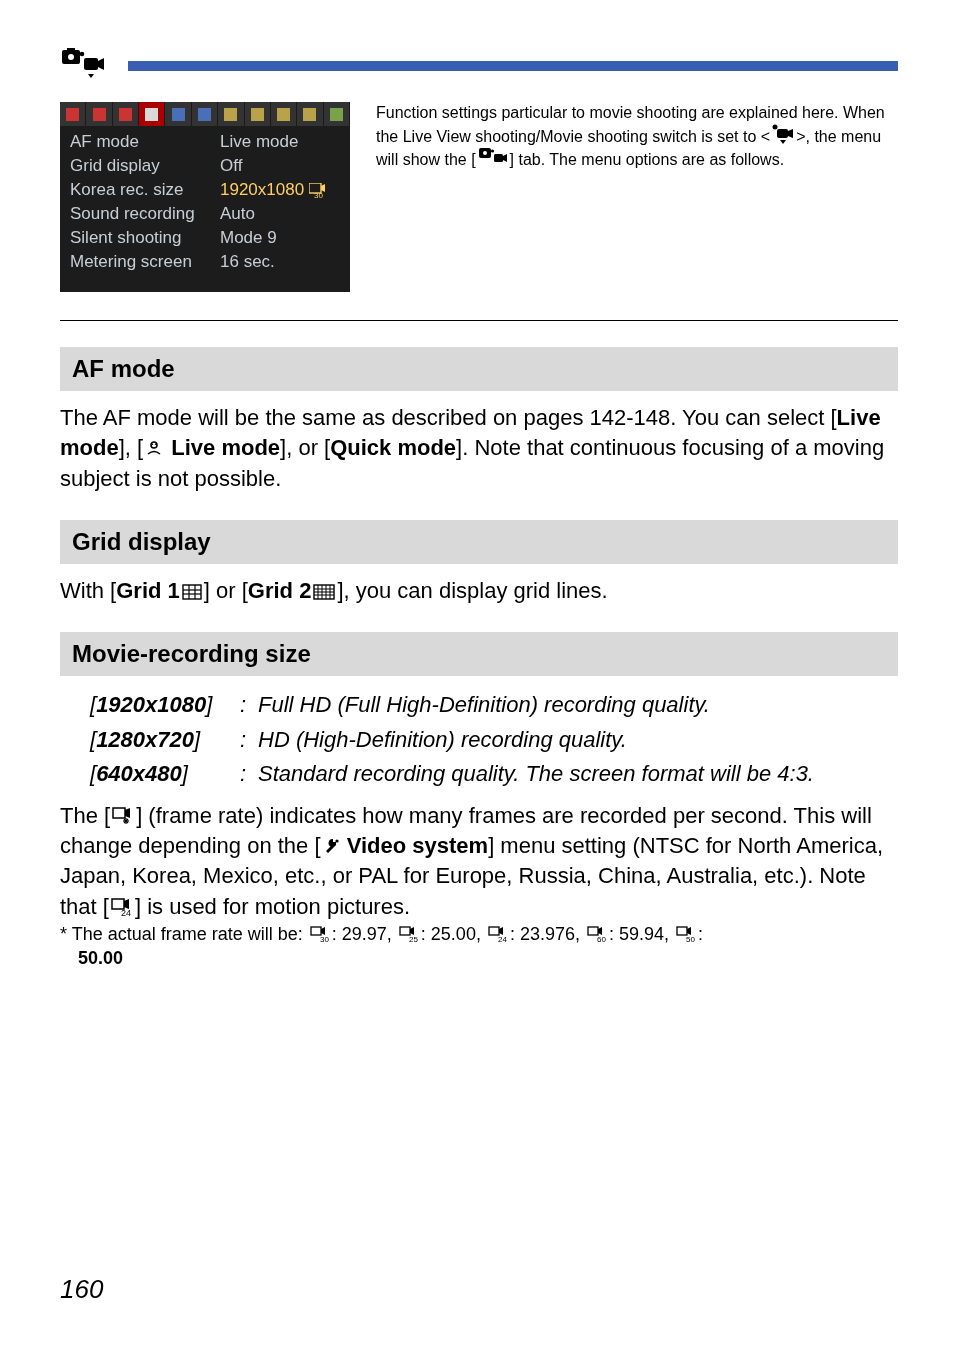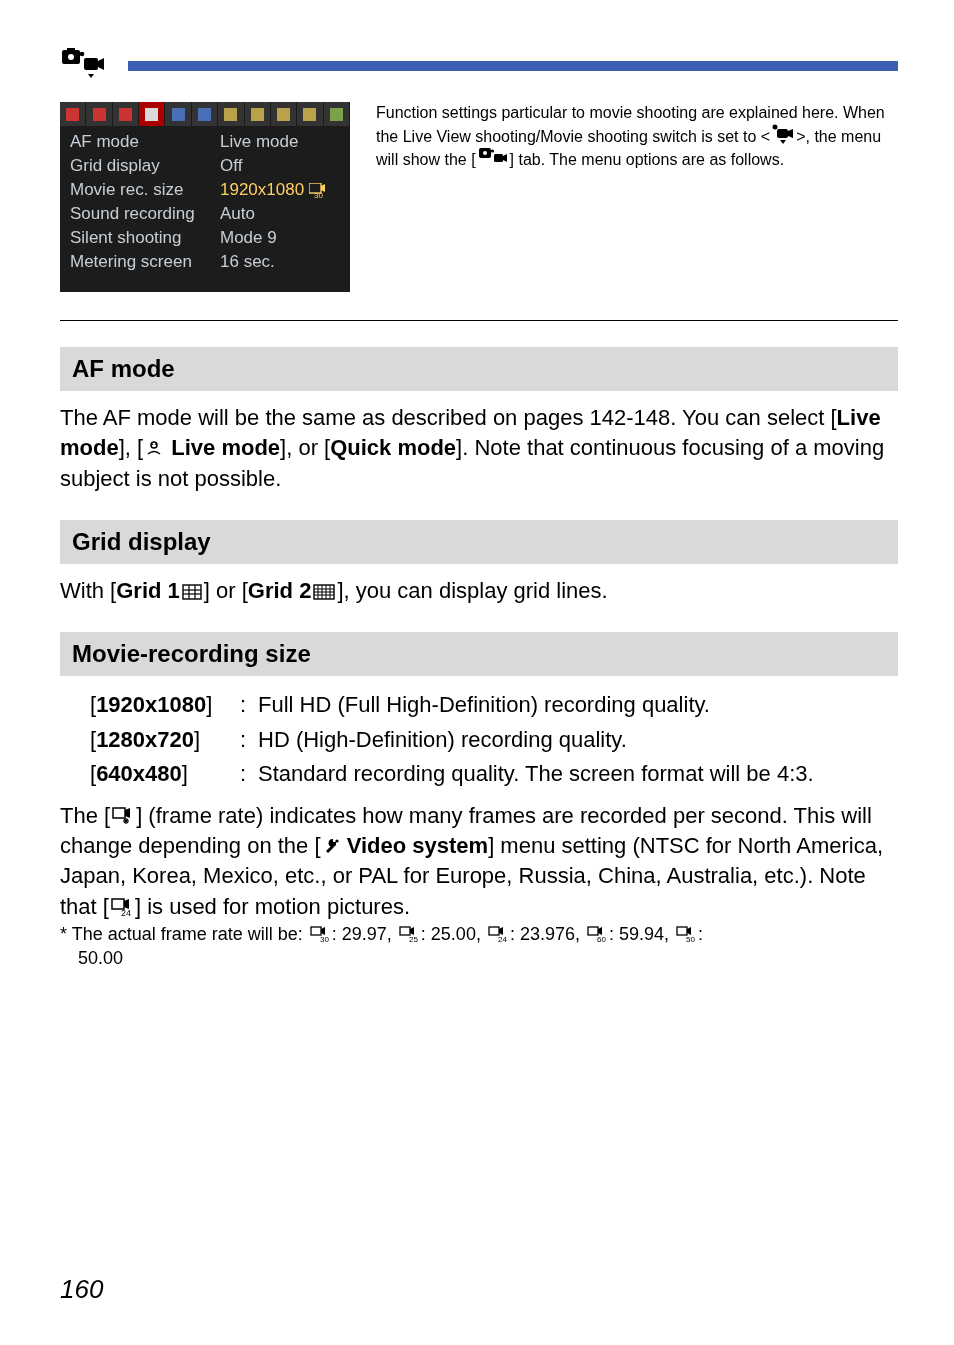--- a/index.html
+++ b/index.html
@@ -107,41 +107,42 @@
       margin-bottom: 12px;
       margin-top: 26px;
     }
     .sec-head:first-of-type { margin-top: 0; }
     .body-text {
       font-size: 22px;
       line-height: 1.38;
     }
     .reslist {
       margin: 10px 0 10px 30px;
+      font-style: italic;
     }
     .reslist .row {
       display: flex;
       font-size: 22px;
       line-height: 1.55;
     }
     .reslist .rk { flex: 0 0 150px; }
     .reslist .rv { flex: 1; display: flex; }
     .reslist .colon { flex: 0 0 14px; margin-right: 4px; }
     .glyph {
       display: inline-flex;
       align-items: center;
       vertical-align: -2px;
       margin: 0 2px;
     }
     .foot-text {
       font-size: 18px;
       line-height: 1.35;
       margin-top: 0;
     }
-    .foot-text .indent { padding-left: 18px; display: block; }
+    .foot-text .indent { padding-left: 18px; display: block; font-weight: bold; }
     .pagenum {
       position: absolute;
       bottom: 40px;
       left: 60px;
       font-size: 26px;
       font-style: italic;
     }
     b { font-weight: bold; }
   </style>
 </head>
@@ -204,21 +205,21 @@
       <div class="menu-body">
         <div class="menu-row">
           <span class="k">AF mode</span>
           <span class="v">Live mode</span>
         </div>
         <div class="menu-row">
           <span class="k">Grid display</span>
           <span class="v">Off</span>
         </div>
         <div class="menu-row hl">
-          <span class="k">Movie rec. size</span>
+          <span class="k">Korea rec. size</span>
           <span class="v">
             <span>1920x1080 </span><span class="fr-icon">
                 <svg width="16" height="15" viewBox="0 0 16 15">
                   <rect x="0" y="0" width="12" height="10" fill="none" stroke="#ffd060" stroke-width="1.4"></rect>
                   <path d="M12 3 L16 1 L16 9 L12 7 Z" fill="#ffd060"></path>
                   <text x="14" y="15" font-size="8" text-anchor="end" fill="#ffd060" font-family="Arial">30</text>
                 </svg>
               </span>
           </span>
         </div>

